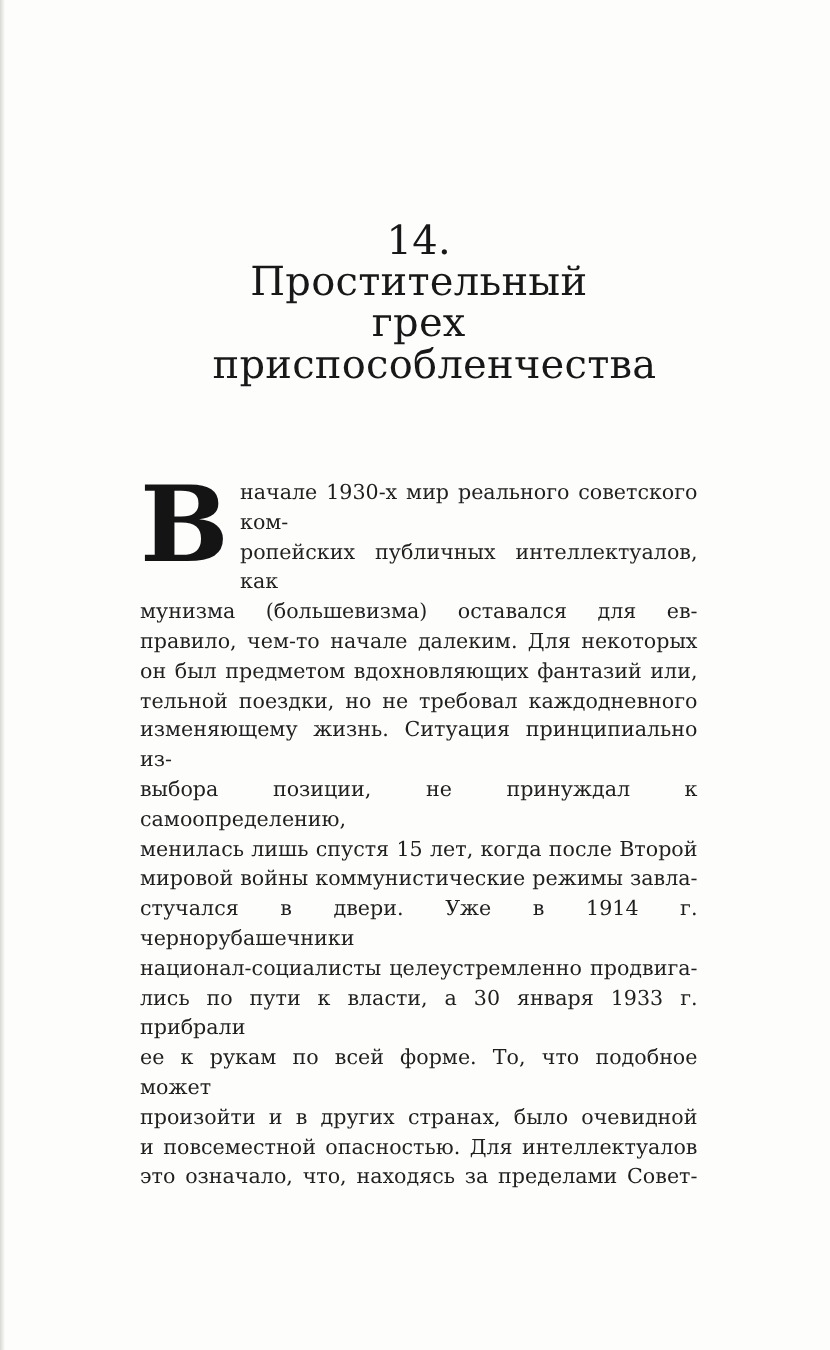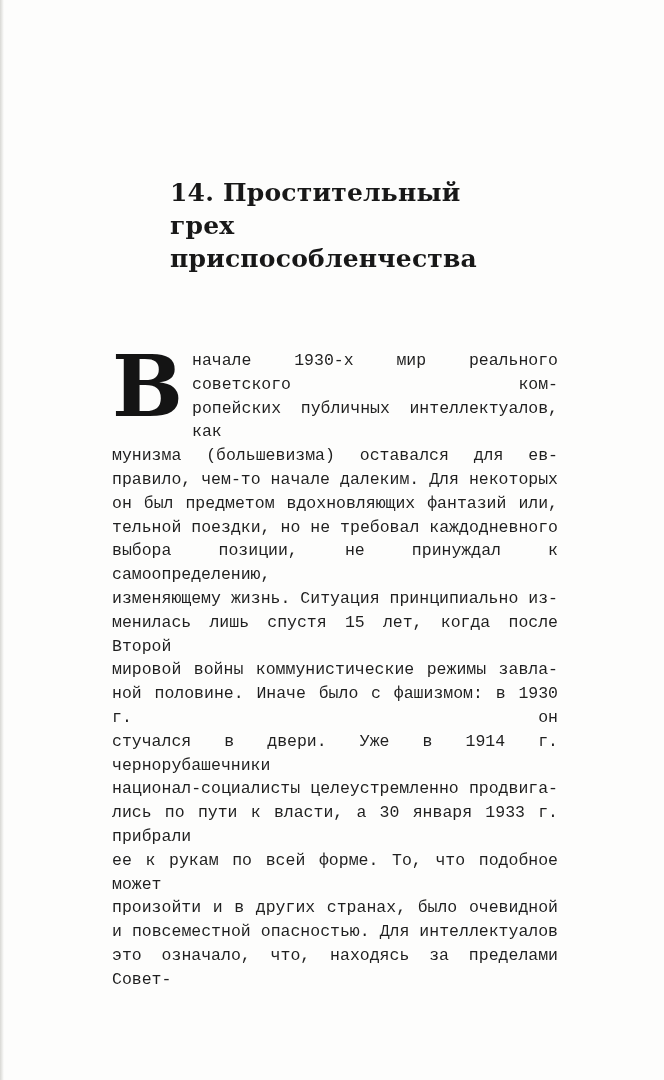--- a/index.html
+++ b/index.html
@@ -25,65 +25,64 @@
   }
   .content {
     position: absolute;
     left: 112px;
     top: 176px;
     width: 446px;
   }
   .title {
     margin: 0 auto 74px auto;
     max-width: 330px;
-    font-size: 25px;
+    text-align: center;
+    font-size: 32px;
     line-height: 33px;
-    font-weight: bold;
+    font-weight: normal;
     color: #181818;
     letter-spacing: 0.2px;
   }
   .body {
     font-size: 16.5px;
     line-height: 23.8px;
     color: #1f1f1f;
   }
   .dropcap {
     float: left;
     font-size: 84px;
     line-height: 70px;
     font-weight: bold;
     margin: 3px 9px 0 0;
     color: #141414;
   }
   .line {
     text-align: justify;
     text-align-last: justify;
-    font-family: Liberation Mono, monospace;
   }
 </style>
 </head>
 <body>
 
 <div class="page">
   <div class="scan-edge"></div>
   <div class="content">
     <h1 class="title">14. Простительный грех приспособленчества</h1>
     <div class="body">
       <span class="dropcap">В</span>
     <div class="line">начале 1930-х мир реального советского ком-</div>
         <div class="line">ропейских публичных интеллектуалов, как</div>
         <div class="line">мунизма (большевизма) оставался для ев-</div>
         <div class="line">правило, чем-то начале далеким. Для некоторых</div>
         <div class="line">он был предметом вдохновляющих фантазий или,</div>
         <div class="line">тельной поездки, но не требовал каждодневного</div>
+        <div class="line">изменяющему жизнь. Ситуация принципиально из-</div>
         <div class="line">выбора позиции, не принуждал к самоопределению,</div>
-        <div class="line">изменяющему жизнь. Ситуация принципиально из-</div>
         <div class="line">менилась лишь спустя 15 лет, когда после Второй</div>
         <div class="line">мировой войны коммунистические режимы завла-</div>
-        <div class="line">ной половине. Иначе было с фашизмом: в 1930 г. он</div>
         <div class="line">стучался в двери. Уже в 1914 г. чернорубашечники</div>
         <div class="line">национал-социалисты целеустремленно продвига-</div>
         <div class="line">лись по пути к власти, а 30 января 1933 г. прибрали</div>
         <div class="line">ее к рукам по всей форме. То, что подобное может</div>
         <div class="line">произойти и в других странах, было очевидной</div>
         <div class="line">и повсеместной опасностью. Для интеллектуалов</div>
         <div class="line">это означало, что, находясь за пределами Совет-</div>
       </div>
   </div>
 </div>

